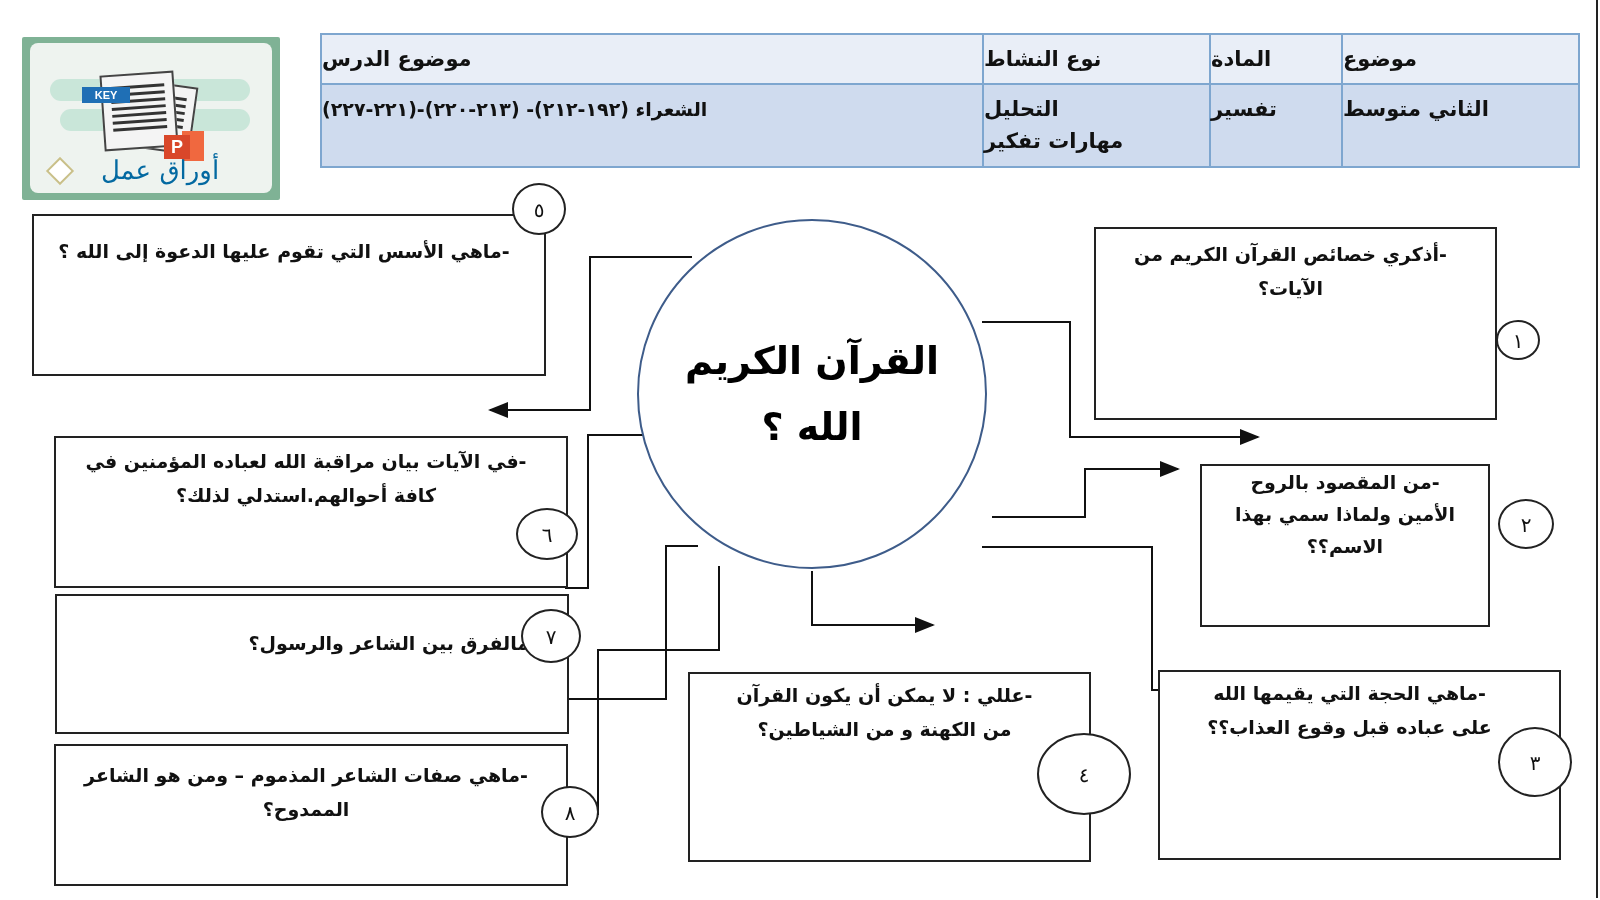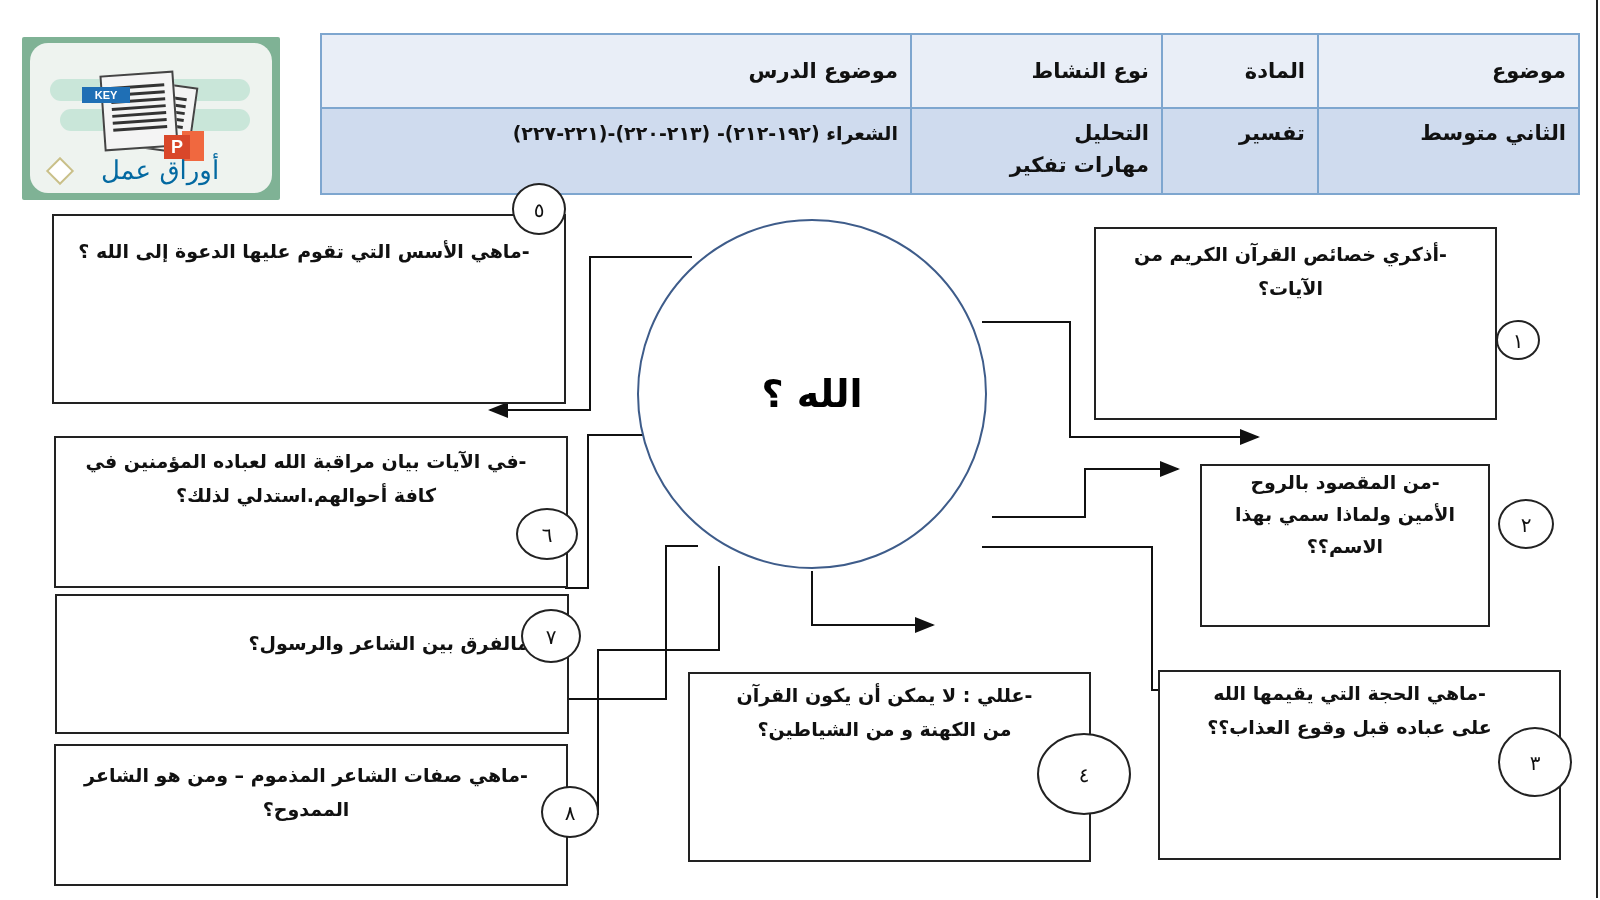--- a/index.html
+++ b/index.html
@@ -12,35 +12,35 @@
       position: absolute; left: 0; top: 0; width: 1598px; height: 898px;
       border-right: 2px solid #222; box-sizing: border-box;
     }
     
     .hdr-table {
       position: absolute; left: 320px; top: 33px; width: 1260px; height: 135px;
       border-collapse: collapse; direction: rtl;
       font-family: "DejaVu Sans", sans-serif; font-weight: bold;
     }
     .hdr-table td, .hdr-table th {
-      border: 2px solid #7ea6cf; text-align: right; color: #111;
-      font-size: 21px; padding: 12px;
+      border: 2px solid #7ea6cf; text-align: left; color: #111;
+      font-size: 21px; padding: 0;
     }
     .hdr-table th { background: #e9eef7; height: 48px; font-weight: bold; }
     .hdr-table td { background: #cfdbee; vertical-align: top; padding-top: 8px; line-height: 32px; }
     .hdr-table td.topic { font-size: 19px; }
 
     
     .logo {
       position: absolute; left: 22px; top: 37px; width: 258px; height: 163px;
       background: #7fb295; border-radius: 2px;
     }
     .logo-inner {
       position: absolute; left: 8px; top: 6px; width: 242px; height: 150px;
-      background: #eef3ef; border-radius: 18px; overflow: hidden;
+      background: #eef3ef; border-radius: 8px; overflow: hidden;
     }
     .logo-swash {
       position: absolute; height: 22px; border-radius: 12px;
       background: #bfe2d3; opacity: .8;
     }
     .logo-paper {
       position: absolute; background: #f4f4f4; border: 2px solid #444;
     }
     .logo-lines { position: absolute; left: 8px; right: 8px; top: 10px; }
     .logo-lines div { height: 3px; background: #333; margin-bottom: 4px; }
@@ -172,20 +172,21 @@
     <polyline points="645,435 588,435 588,588 565,588"></polyline>
 
     <polyline points="698,546 666,546 666,699 567,699"></polyline>
 
     <polyline points="719,566 719,650 598,650 598,815"></polyline>
   </g>
 </svg>
 
 <div class="center-circle">
   <div class="center-text">
+    <div>القرآن الكريم</div>
     <div>الله ؟</div>
   </div>
 </div>
 
 <div class="qbox" style="left:1094px;top:227px;width:403px;height:193px;padding:8px 30px 0 20px;">
   <span>-أذكري خصائص القرآن الكريم من الآيات؟</span>
 </div>
 <div class="num" style="left:1496px;top:320px;width:44px;height:40px;line-height:38px;">١</div>
 
 <div class="qbox" style="left:1200px;top:464px;width:290px;height:163px;padding:0 30px 0 30px;line-height:32px;">
@@ -196,21 +197,21 @@
 <div class="qbox" style="left:1158px;top:670px;width:403px;height:190px;padding:4px 50px 0 30px;">
   <span>-ماهي الحجة التي يقيمها الله على عباده قبل وقوع العذاب؟؟</span>
 </div>
 <div class="num" style="left:1498px;top:727px;width:74px;height:70px;line-height:68px;">٣</div>
 
 <div class="qbox" style="left:688px;top:672px;width:403px;height:190px;padding:4px 40px 0 30px;">
   <span>-عللي : لا يمكن أن يكون القرآن من الكهنة و من الشياطين؟</span>
 </div>
 <div class="num" style="left:1037px;top:733px;width:94px;height:82px;line-height:80px;">٤</div>
 
-<div class="qbox" style="left:52px;top:214px;width:514px;height:190px;padding:18px 30px 0 20px;">
+<div class="qbox" style="left:32px;top:214px;width:514px;height:162px;padding:18px 30px 0 20px;">
   <span>-ماهي الأسس التي تقوم عليها الدعوة إلى الله ؟</span>
 </div>
 <div class="num" style="left:512px;top:183px;width:54px;height:52px;line-height:50px;">٥</div>
 
 <div class="qbox" style="left:54px;top:436px;width:514px;height:152px;padding:6px 30px 0 20px;line-height:34px;">
   <span>-في الآيات بيان مراقبة الله لعباده المؤمنين في كافة أحوالهم.استدلي لذلك؟</span>
 </div>
 <div class="num" style="left:516px;top:508px;width:62px;height:52px;line-height:50px;">٦</div>
 
 <div class="qbox" style="left:55px;top:594px;width:514px;height:140px;padding:30px 30px 4px 20px;text-align:right;">

